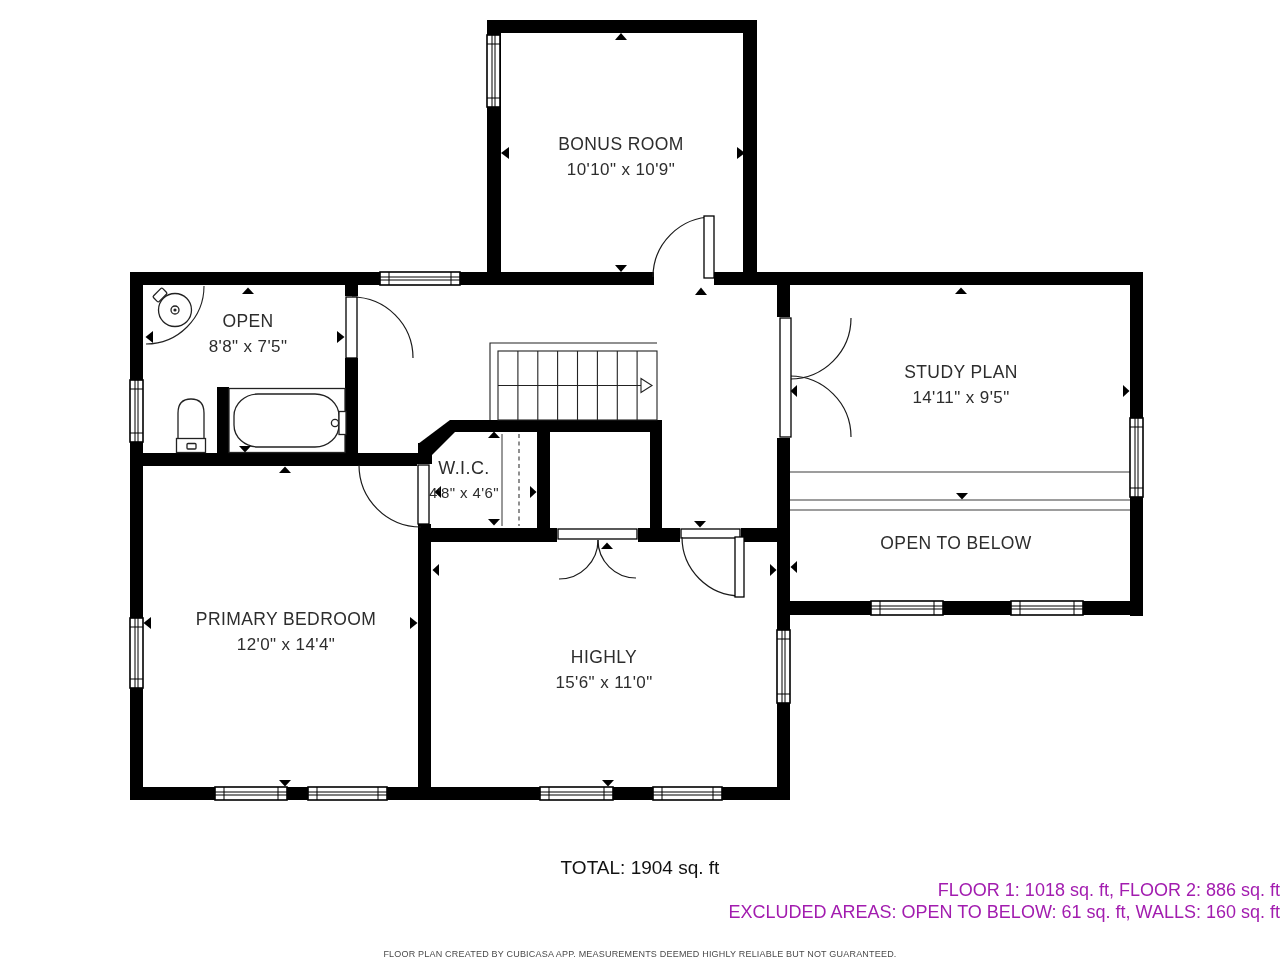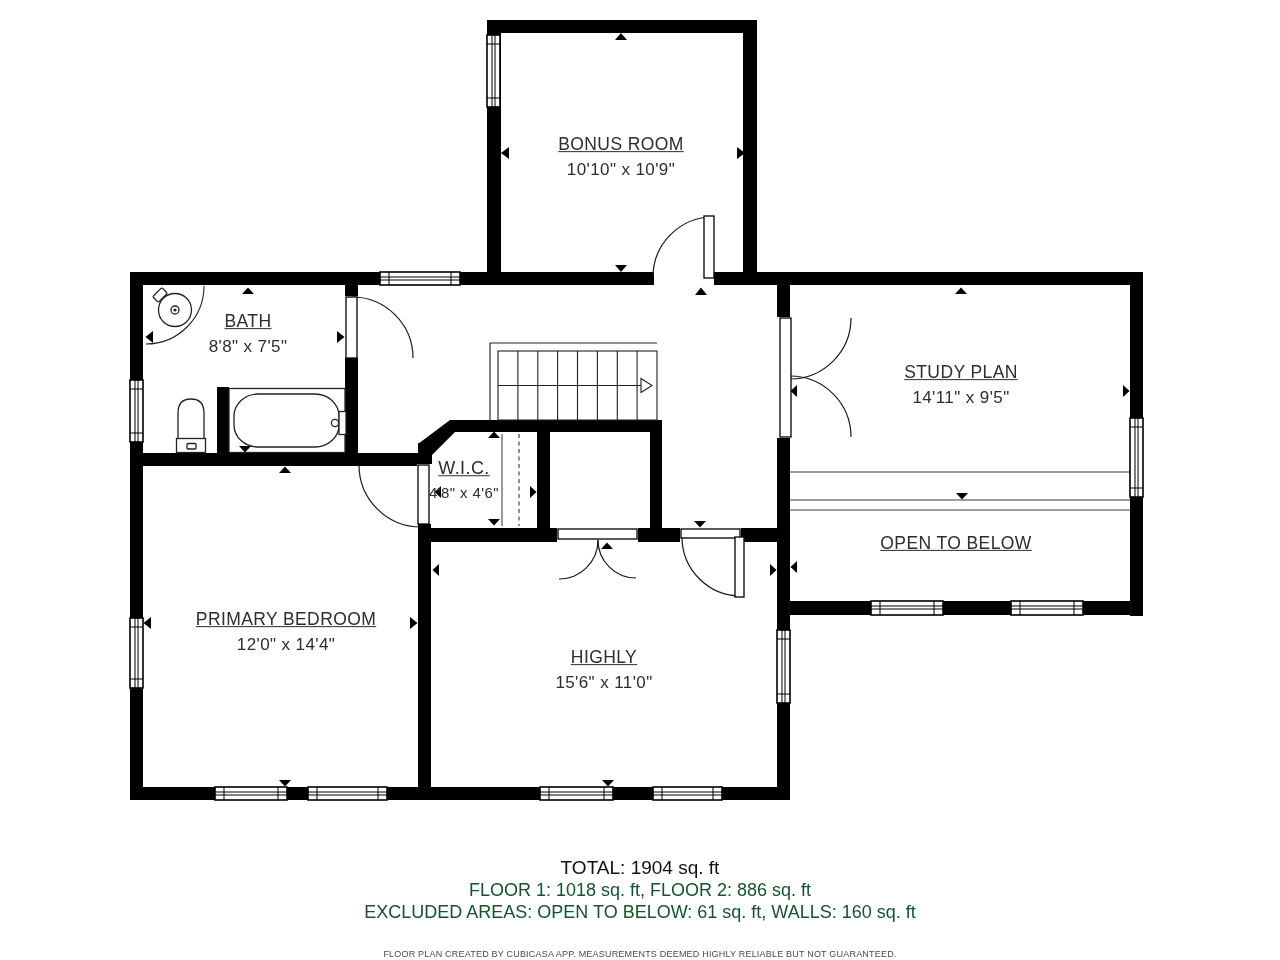--- a/index.html
+++ b/index.html
@@ -15,27 +15,27 @@
   .win{fill:#ffffff;stroke:#000000;stroke-width:1.6;}
   .winline{stroke:#000000;stroke-width:1;}
   .thin{fill:none;stroke:#222222;stroke-width:1.1;}
   .fixture{fill:#ffffff;stroke:#222222;stroke-width:1.3;}
   .rail{stroke:#3c3c3c;stroke-width:1.2;}
   .tri{fill:#000000;}
   .room-label{
     position:absolute;transform:translate(-50%,-50%);text-align:center;
     color:#2d2d2d;white-space:nowrap;line-height:1.5;letter-spacing:.4px;
   }
-  .rname{font-size:17.5px;text-decoration:underline;}
+  .rname{font-size:17.5px;}
   .rdims{font-size:17px;}
   .room-label.small .rname{font-size:18px;}
   .room-label.small .rdims{font-size:15px;}
   .footer{position:absolute;left:0;top:856px;width:100%;text-align:center;color:#222;}
   .f-total{font-size:19px;font-weight:normal;color:#111;line-height:23px;}
-  .f-line{font-size:18px;color:#14532d;line-height:22px;}
+  .f-line{font-size:18px;color:#a21caf;line-height:22px;text-align:right;}
   .f-small{font-size:9px;color:#4a4a4a;margin-top:26px;letter-spacing:.2px;}
 </style>
 </head>
 <body>
 
 <div class="stage">
 
   <svg class="plan-svg" width="1280" height="960" viewBox="0 0 1280 960">
 
     <g>
@@ -279,21 +279,21 @@
       <polygon class="tri" points="602,780 614,780 608,786.5"></polygon>
     </g>
   </svg>
 
   <div class="room-label" style="left:621px;top:157px">
     <div class="rname">BONUS ROOM</div>
     <div class="rdims">10'10" x 10'9"</div>
   </div>
 
   <div class="room-label" style="left:248px;top:334px">
-    <div class="rname">BATH</div>
+    <div class="rname">OPEN</div>
     <div class="rdims">8'8" x 7'5"</div>
   </div>
 
 
   <div class="room-label" style="left:961px;top:385px">
     <div class="rname">STUDY PLAN</div>
     <div class="rdims">14'11" x 9'5"</div>
   </div>
 
   <div class="room-label small" style="left:464px;top:480px">

